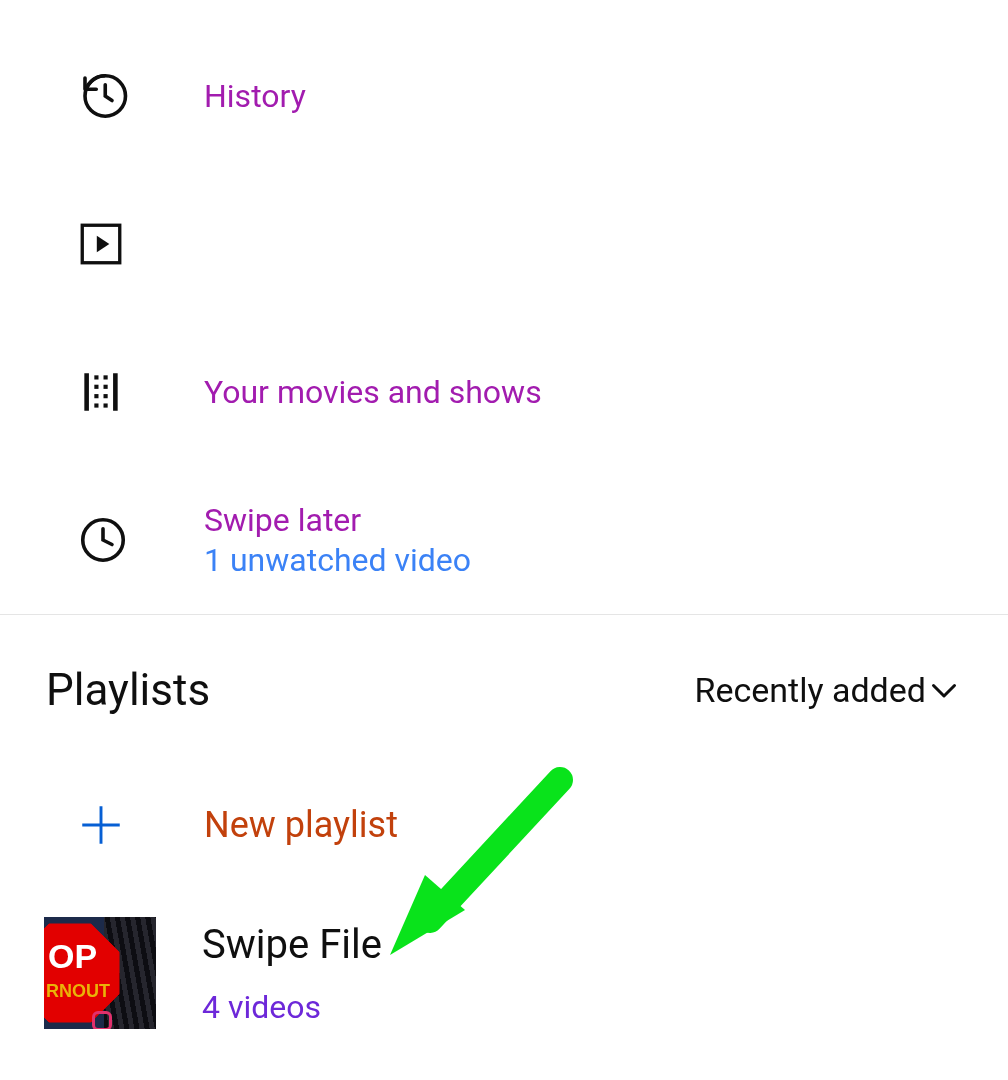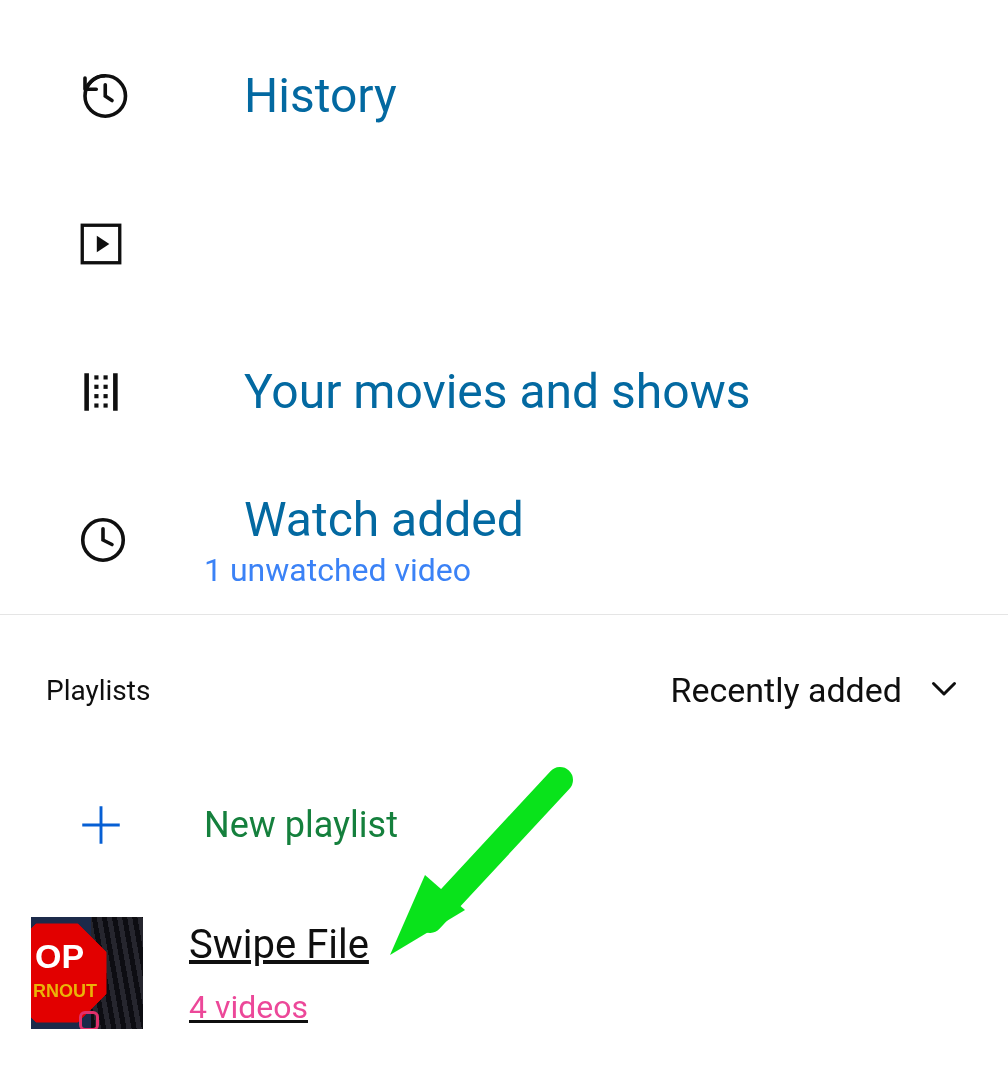--- a/index.html
+++ b/index.html
@@ -23,51 +23,50 @@
   }
   .menu-item .icon-slot {
     width: 128px;
     flex: 0 0 128px;
     display: flex;
     align-items: center;
   }
   .menu-item .icon-slot svg { display: block; }
   .menu-item .text-col { display: flex; flex-direction: column; }
   .menu-label {
-    font-size: 48px;
+    font-size: 32px;
     line-height: 1.2;
-    color: #0369a1;
-    margin-left: 40px;
+    color: #a21caf;
   }
   .menu-sub {
     font-size: 32px;
     color: #3b82f6;
     margin-top: 2px;
   }
   .divider {
     height: 1px;
     background: #e5e5e5;
     width: 100%;
   }
   .section-header {
     display: flex;
     align-items: center;
     justify-content: space-between;
     padding: 40px 46px 0 46px;
     height: 110px;
   }
   .section-title {
-    font-size: 28px;
+    font-size: 44px;
     font-weight: 400;
     color: #0f0f0f;
   }
   .sort-control {
     display: flex;
-    align-items: flex-start;
-    gap: 24px;
+    align-items: center;
+    gap: 0;
     cursor: pointer;
   }
   .sort-label {
     font-size: 34px;
     color: #0f0f0f;
   }
   .sort-chevron { display: inline-flex; }
   .playlist-row {
     display: flex;
     align-items: center;
@@ -76,29 +75,28 @@
     cursor: pointer;
   }
   .playlist-row .icon-slot {
     width: 128px;
     flex: 0 0 128px;
     display: flex;
     align-items: center;
   }
   .new-playlist-label {
     font-size: 36px;
-    color: #15803d;
+    color: #c2410c;
   }
   .playlist-item {
     display: flex;
     align-items: center;
     height: 148px;
-    padding-left: 31px;
-    cursor: pointer;
-    text-decoration: underline;
+    padding-left: 44px;
+    cursor: pointer;
   }
   .thumb {
     width: 112px;
     height: 112px;
     flex: 0 0 112px;
     margin-right: 46px;
     position: relative;
     overflow: hidden;
     background: #1c2a4a;
   }
@@ -141,21 +139,21 @@
     border: 3px solid #e1306c;
     border-radius: 6px;
   }
   .playlist-text { display: flex; flex-direction: column; }
   .playlist-title {
     font-size: 40px;
     color: #0f0f0f;
   }
   .playlist-sub {
     font-size: 32px;
-    color: #ec4899;
+    color: #6d28d9;
     margin-top: 20px;
   }
   .arrow-overlay {
     position: absolute;
     pointer-events: none;
   }
 </style>
 </head>
 <body>
 
@@ -205,21 +203,21 @@
   </div>
 
   <div class="menu-item">
     <span class="icon-slot">
       <svg width="54" height="54" viewBox="0 0 24 24" fill="none" stroke="#0f0f0f" stroke-width="1.6">
         <circle cx="12" cy="12" r="9"></circle>
         <polyline points="12 7 12 12 16 14" stroke-linecap="round"></polyline>
       </svg>
     </span>
     <div class="text-col">
-      <span class="menu-label">Watch added</span>
+      <span class="menu-label">Swipe later</span>
       <span class="menu-sub">1 unwatched video</span>
     </div>
   </div>
 
 </div>
 
 <div class="divider"></div>
 
 <div class="section-header">
   <span class="section-title">Playlists</span>

